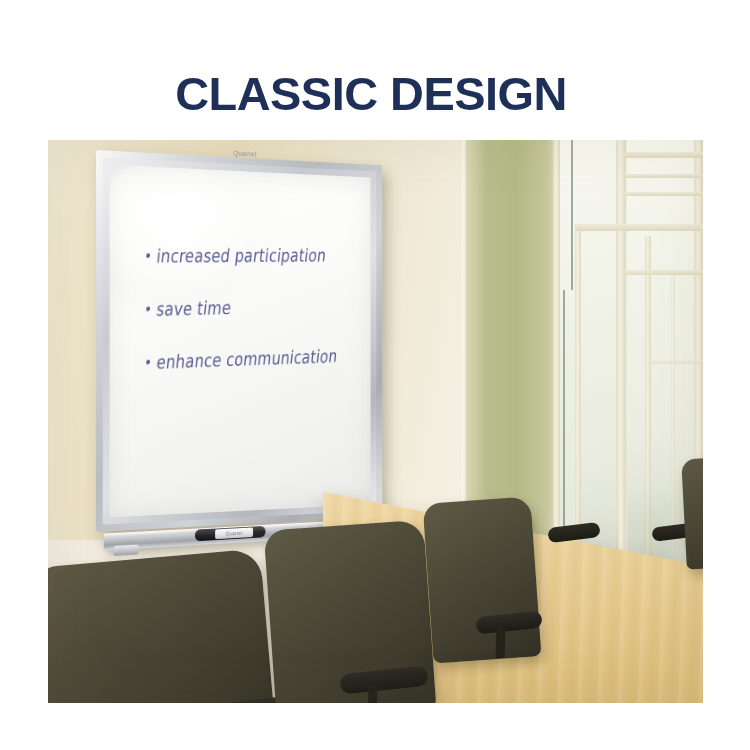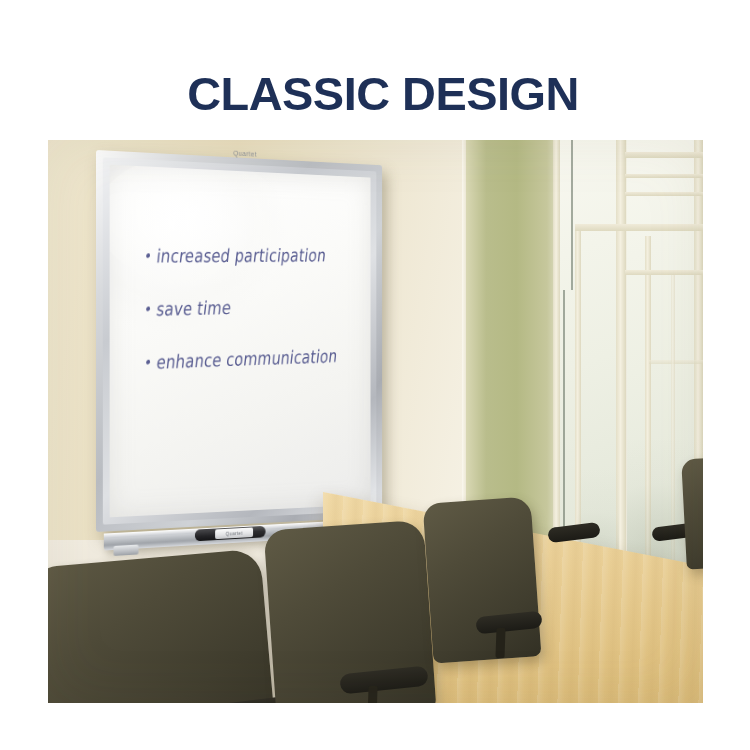--- a/index.html
+++ b/index.html
@@ -11,21 +11,21 @@
   }
 
   
   #product-card{
     position:absolute;left:0;top:0;width:750px;height:750px;
     background:#ffffff;
   }
 
   
   #banner{
-    position:absolute;left:56px;top:48px;width:655px;height:92px;
+    position:absolute;left:44px;top:48px;width:655px;height:92px;
     background:#ffffff;
     display:flex;align-items:center;justify-content:center;
     z-index:6;
   }
   #banner-title{
     font-family:"Liberation Sans", sans-serif;
     font-weight:bold;
     font-size:46px;
     letter-spacing:-0.5px;
     color:#1e3057;

